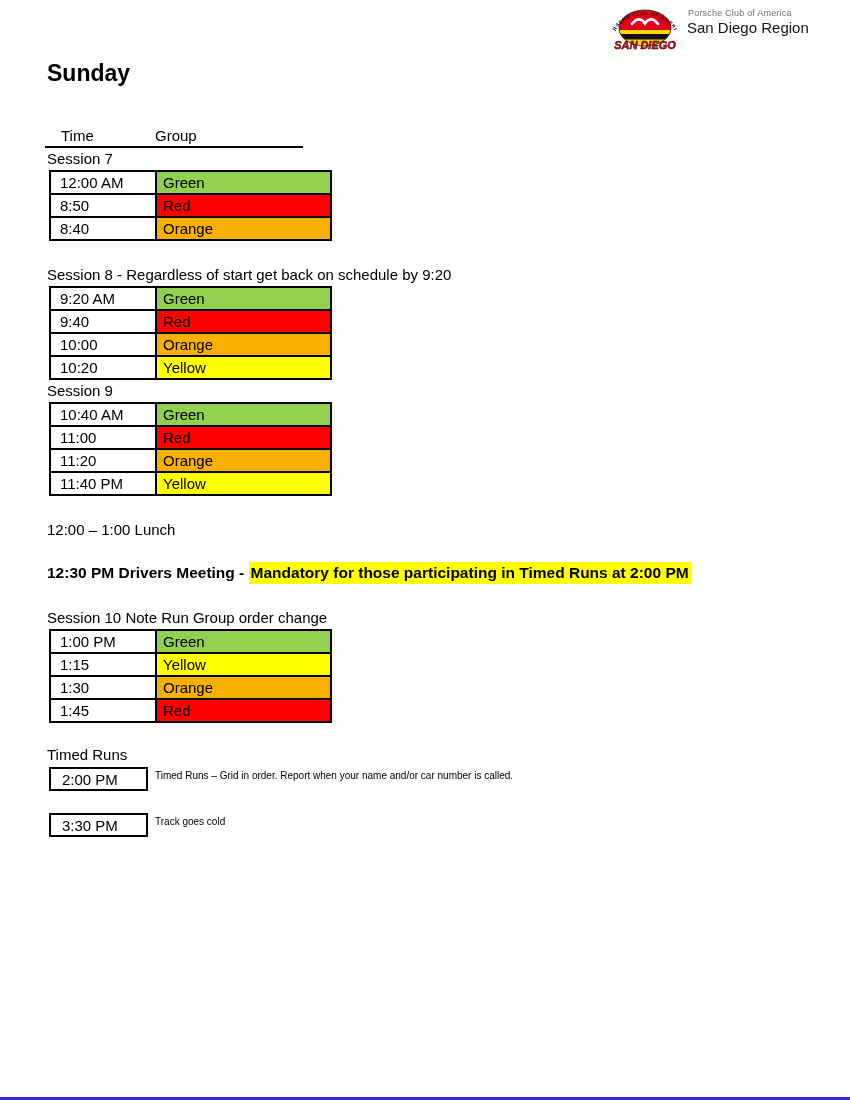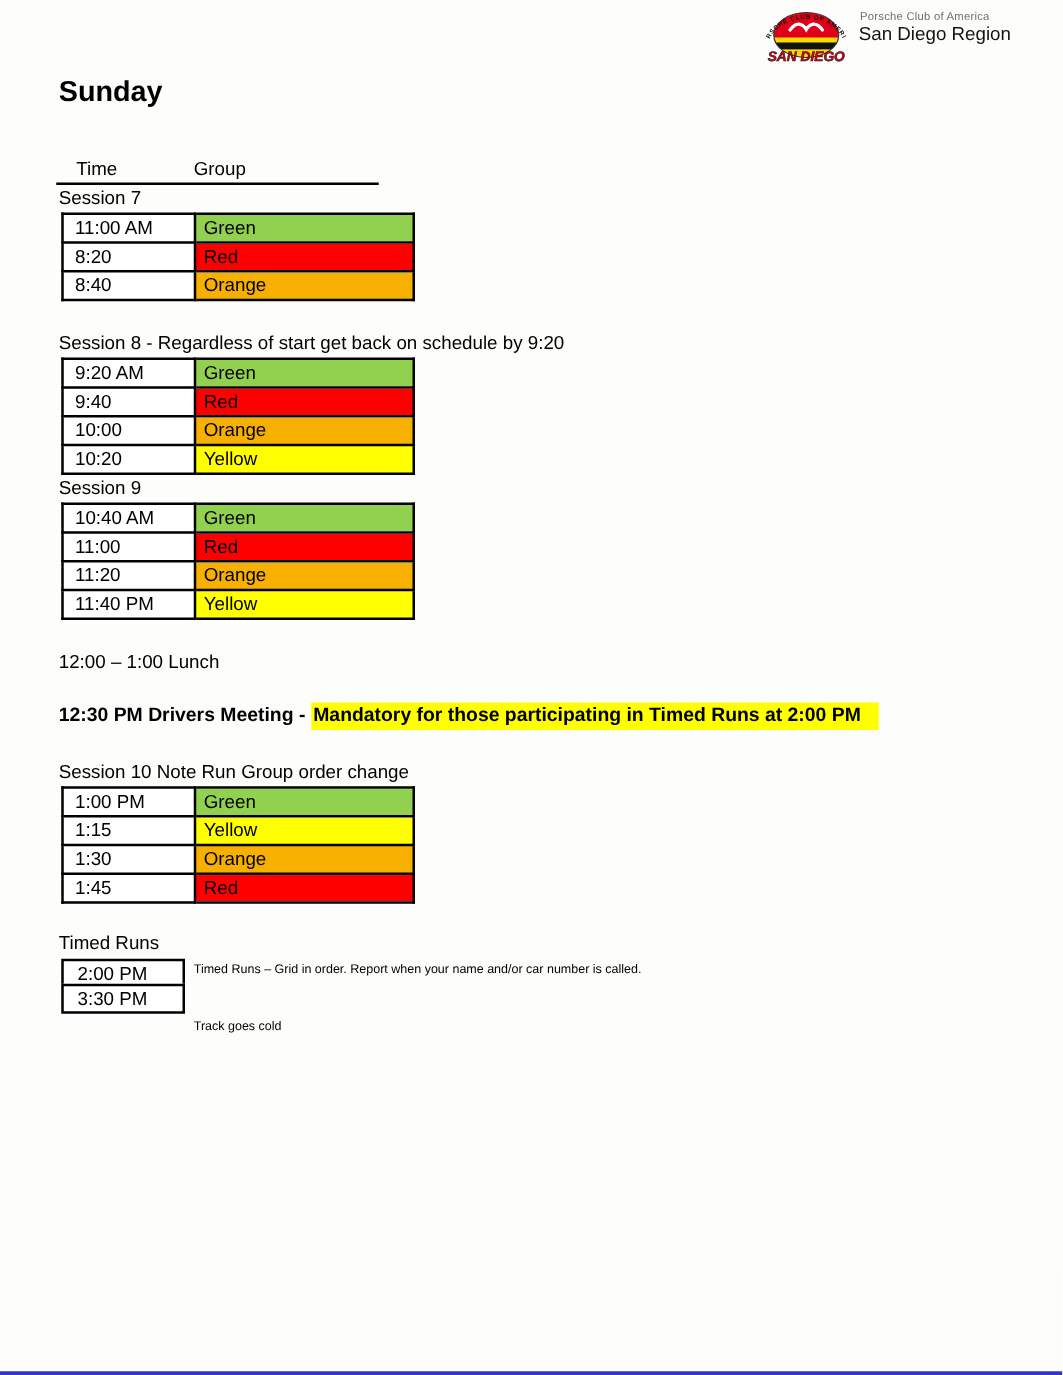--- a/index.html
+++ b/index.html
@@ -20,35 +20,35 @@
   
   .label{position:absolute;left:47px;font-size:15px;white-space:nowrap;}
   .lbl-s7{top:150px;}
   .lbl-s8{top:266px;}
   .lbl-s9{top:382px;}
   .lbl-lunch{top:521px;}
   .lbl-s10{top:609px;}
   .lbl-timedruns{top:746px;}
   
   .meeting{position:absolute;left:47px;top:564px;font-size:15.5px;font-weight:bold;white-space:nowrap;}
-  .meeting .hl{padding:2px 14px 3px 2px;}
+  .meeting .hl{padding:2px 3px 3px 2px;}
   
   table.sched{position:absolute;left:49px;border-collapse:collapse;table-layout:fixed;width:262px;}
   table.sched td{border:2px solid #000;height:21px;font-size:15px;vertical-align:middle;overflow:hidden;}
   table.sched td.t{width:95px;background:#fff;padding:0 0 0 9px;}
   table.sched td.g{width:167px;padding:0 0 0 6px;margin-top:12px;}
   .tbl-s7{top:170px;}
   .tbl-s8{top:286px;}
   .tbl-s9{top:402px;}
   .tbl-s10{top:629px;}
   
   .timebox{position:absolute;left:49px;width:84px;height:20px;border:2px solid #000;background:#fff;
            font-size:15px;display:flex;align-items:center;padding-left:11px;}
   .box-200{top:767px;}
-  .box-330{top:787px;text-align:right;}
+  .box-330{top:813px;text-align:right;}
   .desc{position:absolute;left:155px;font-size:10px;white-space:nowrap;}
   .desc-200{top:770px;}
   .desc-330{top:816px;}
   
   .bottom-line{position:absolute;left:0;top:1097px;width:850px;height:3px;}
 </style>
 </head>
 <body>
 
 <div class="page">
@@ -81,25 +81,25 @@
 
   <div class="sched-header">
     <span class="h-time">Time</span>
     <span class="h-group">Group</span>
   </div>
 
   <div class="label lbl-s7">Session 7</div>
   <table class="sched tbl-s7">
     <tbody>
         <tr>
-      <td class="t">11:00 AM</td>
+      <td class="t">12:00 AM</td>
       <td class="g" style="background-color: rgb(146, 208, 80);">Green</td>
     </tr>
     <tr>
-      <td class="t">8:20</td>
+      <td class="t">8:50</td>
       <td class="g" style="background-color: rgb(255, 0, 0);">Red</td>
     </tr>
     <tr>
       <td class="t">8:40</td>
       <td class="g" style="background-color: rgb(248, 176, 0);">Orange</td>
     </tr>
   </tbody>
     </table>
 
   <div class="label lbl-s8">Session 8 - Regardless of start get back on schedule by 9:20</div>

